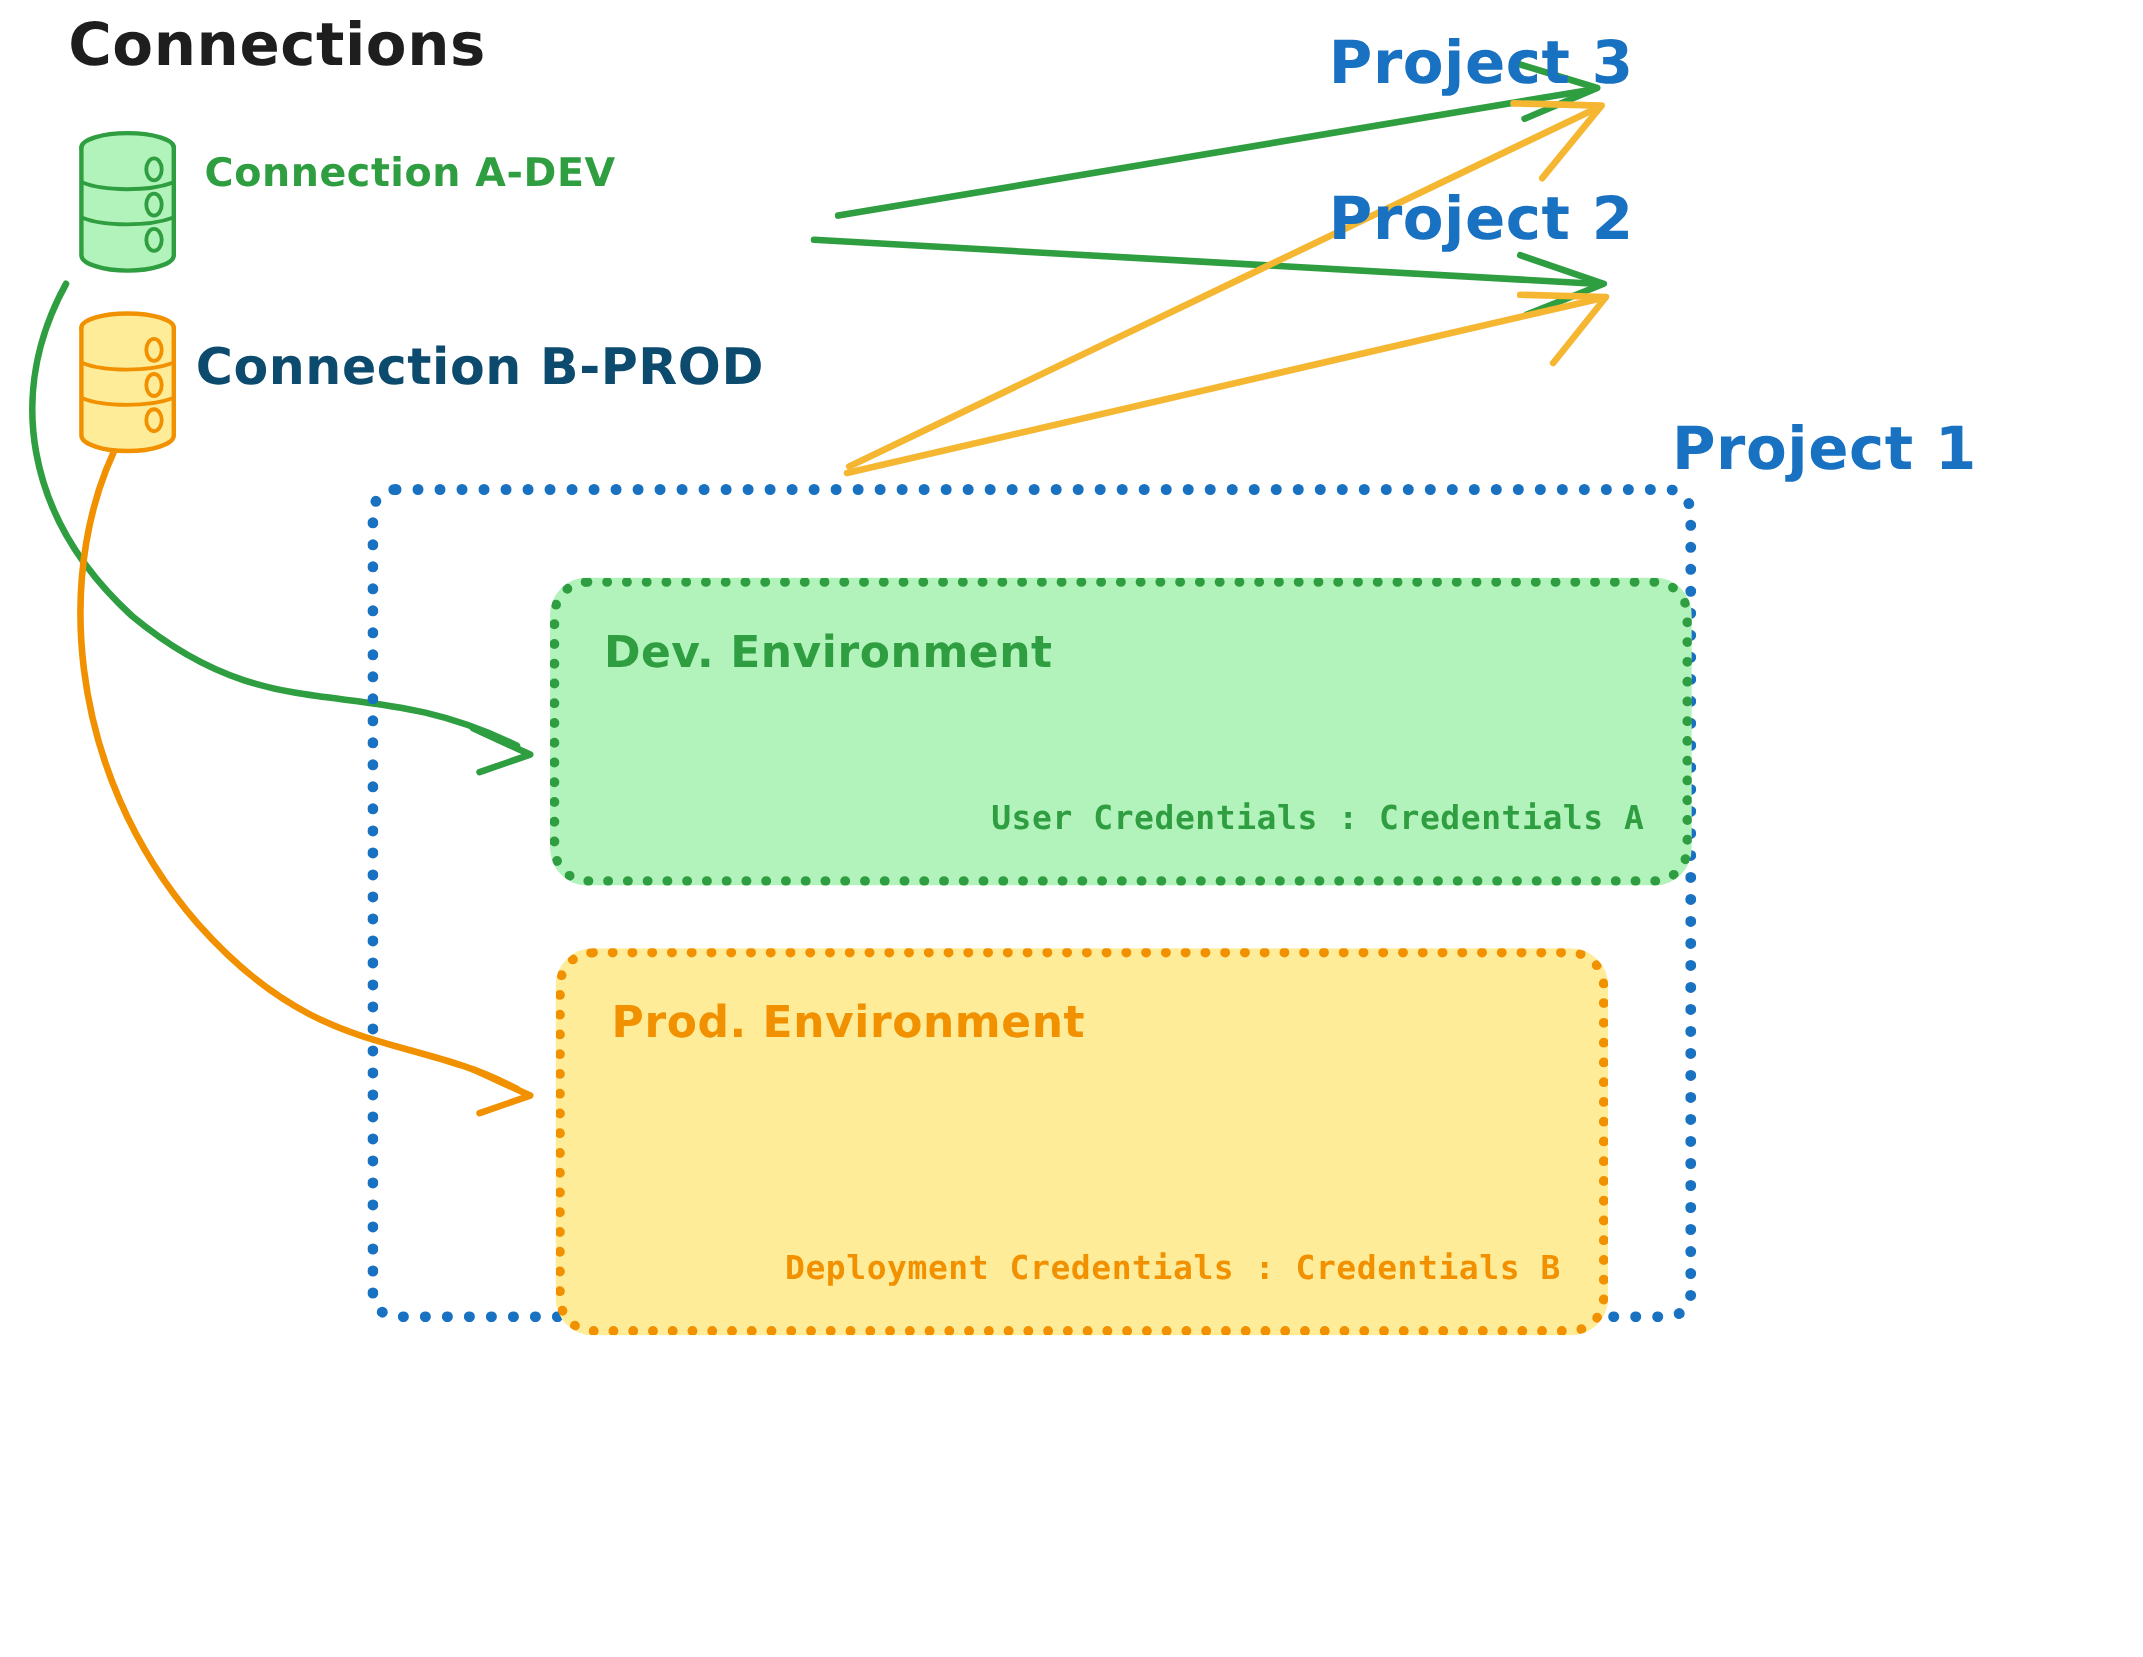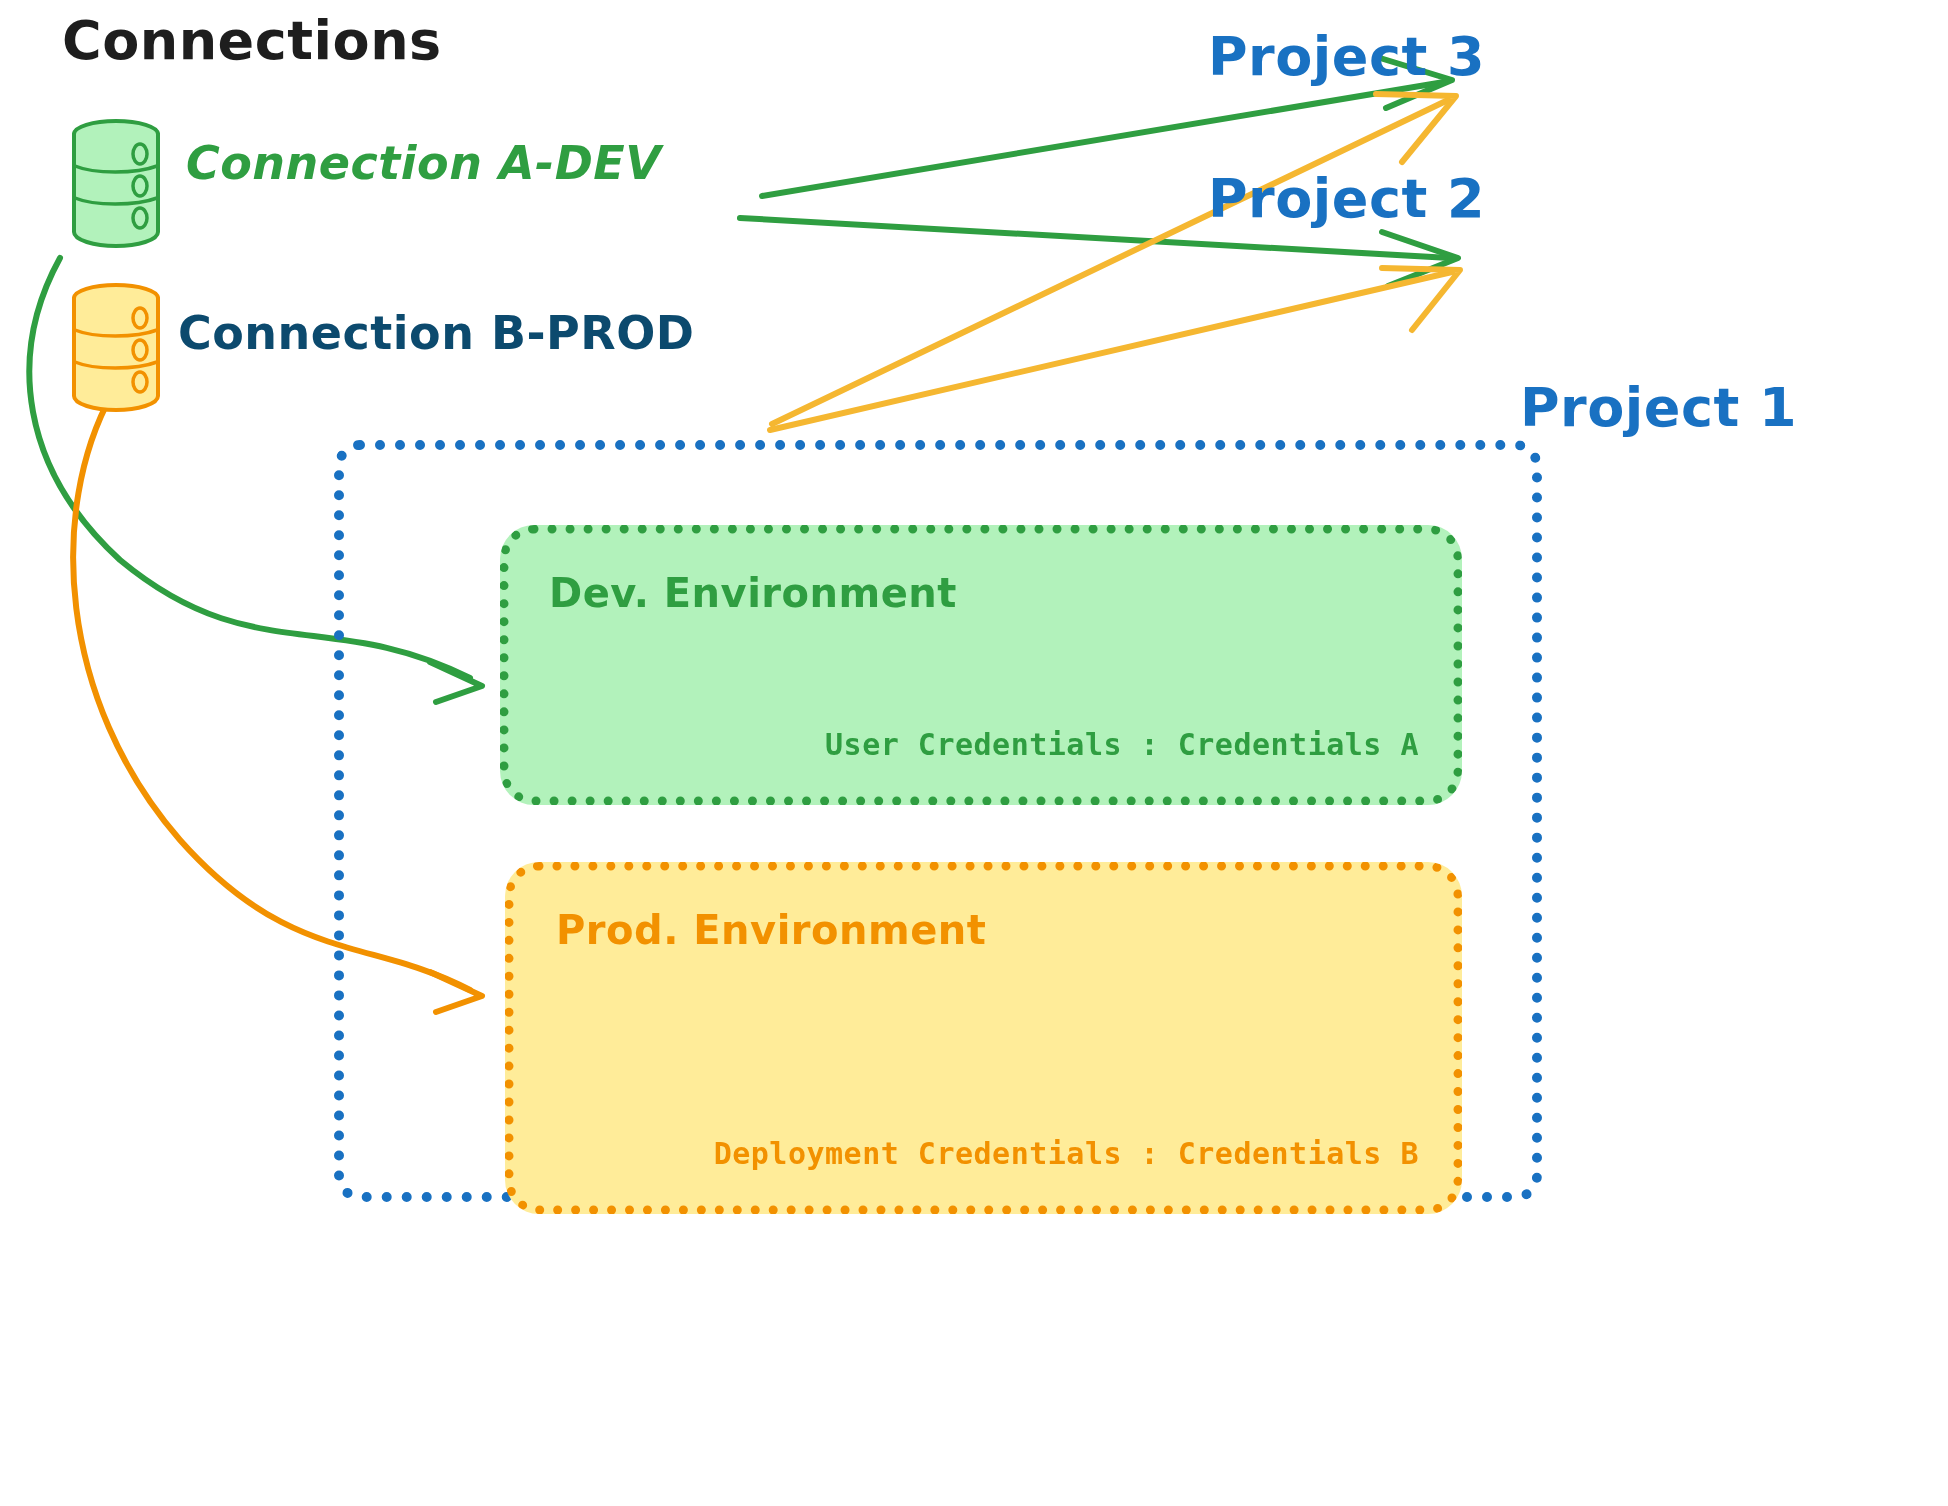--- a/index.html
+++ b/index.html
@@ -42,23 +42,22 @@
   #title {
     left: 62px;
     top: 14px;
     font-size: 54px;
     color: #1e1e1e;
   }
   
   #conn-a-label {
     left: 186px;
     top: 140px;
-    font-size: 46px;
+    font-size: 36px;
     color: #2f9e41;
-    font-style: italic;
   }
   #conn-b-label {
     left: 178px;
     top: 310px;
     font-size: 46px;
     color: #0c4a6e;
   }
   
   .project-label {
     font-size: 54px;
@@ -69,21 +68,21 @@
   #project1 { left: 1520px; top: 342px; margin-top: 39px; }
   
   .env-box {
     position: absolute;
     border-radius: 34px;
     box-sizing: border-box;
   }
   #dev-box {
     left: 500px;
     top: 525px;
-    width: 962px;
+    width: 1038px;
     height: 280px;
     background: #b2f2bb;
     border: 9px dotted #2f9e41;
   }
   #prod-box {
     left: 505px;
     top: 862px;
     width: 957px;
     height: 352px;
     background: #ffec99;

